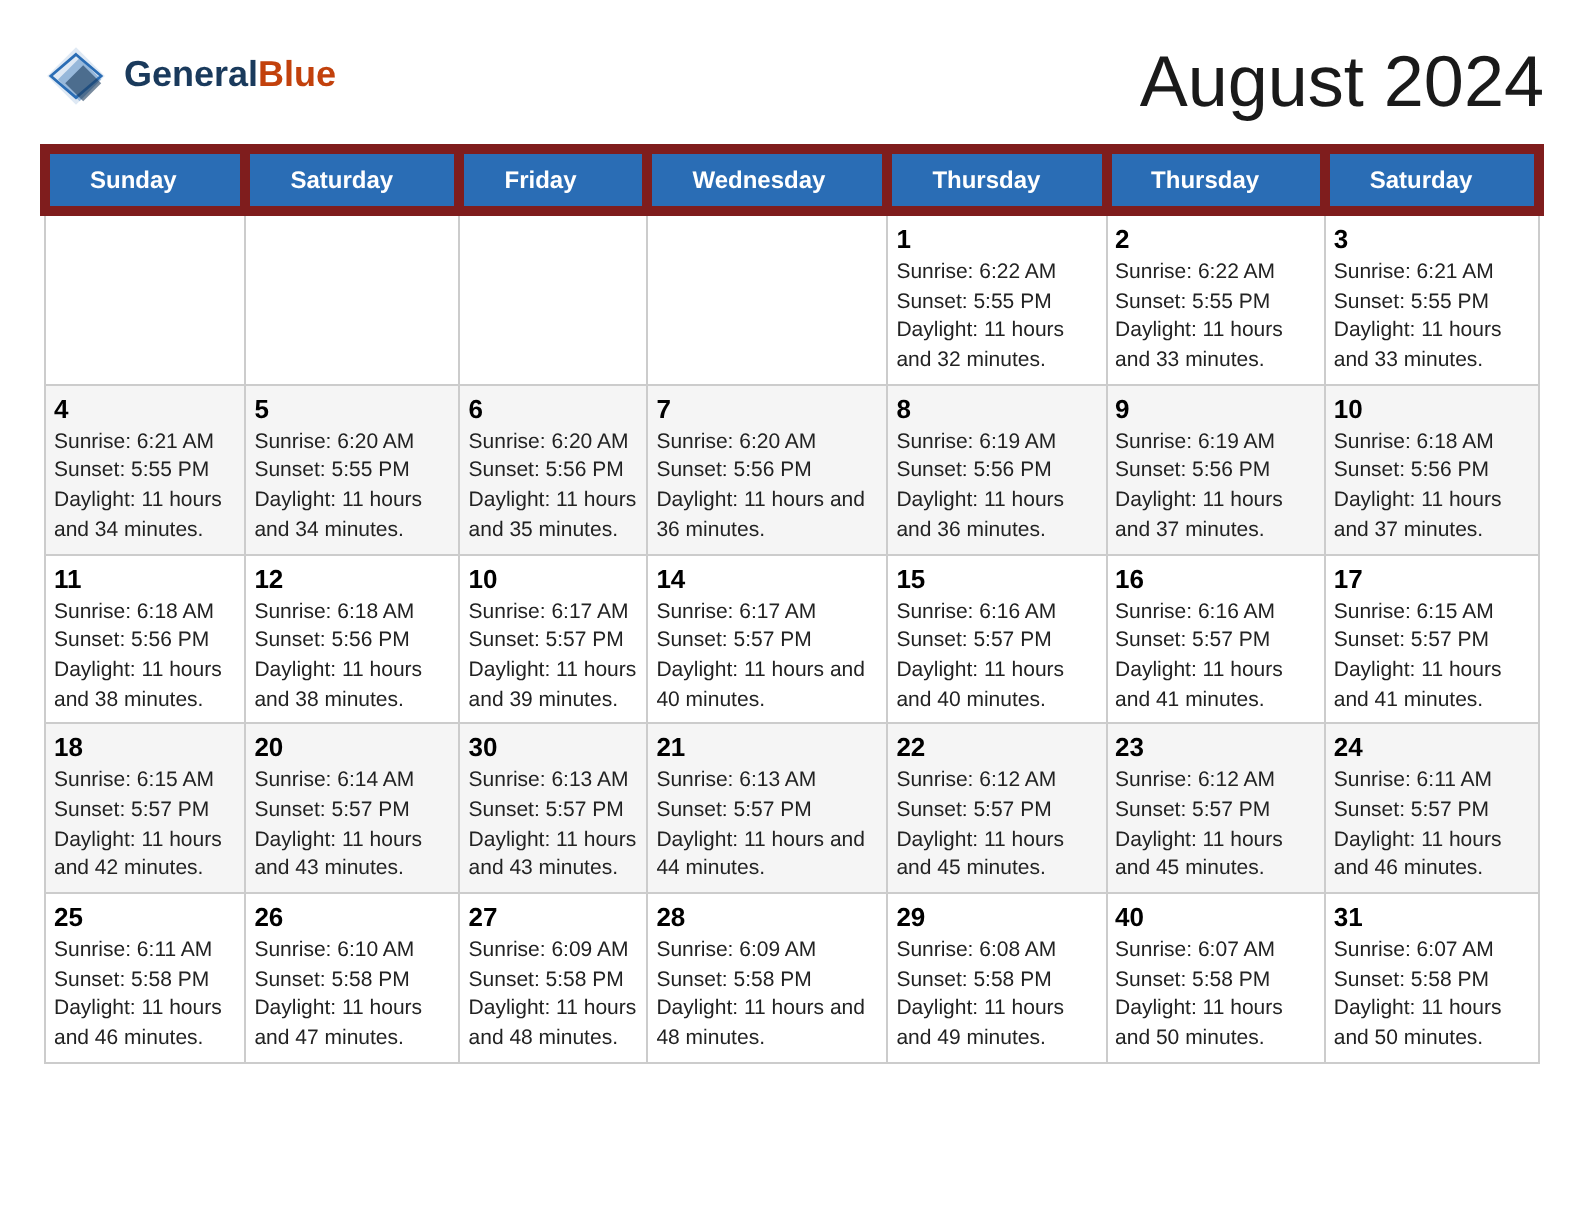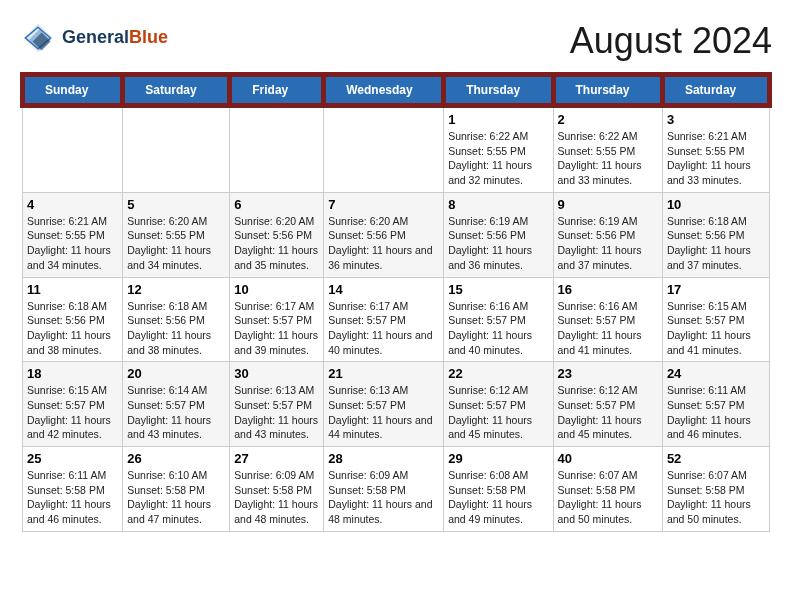--- a/index.html
+++ b/index.html
@@ -156,16 +156,16 @@
         <td><span class="day-num">23</span><span class="day-info">Sunrise: 6:12 AM<br>Sunset: 5:57 PM<br>Daylight: 11 hours and 45 minutes.</span></td>
         <td><span class="day-num">24</span><span class="day-info">Sunrise: 6:11 AM<br>Sunset: 5:57 PM<br>Daylight: 11 hours and 46 minutes.</span></td>
       </tr>
       <tr>
         <td><span class="day-num">25</span><span class="day-info">Sunrise: 6:11 AM<br>Sunset: 5:58 PM<br>Daylight: 11 hours and 46 minutes.</span></td>
         <td><span class="day-num">26</span><span class="day-info">Sunrise: 6:10 AM<br>Sunset: 5:58 PM<br>Daylight: 11 hours and 47 minutes.</span></td>
         <td><span class="day-num">27</span><span class="day-info">Sunrise: 6:09 AM<br>Sunset: 5:58 PM<br>Daylight: 11 hours and 48 minutes.</span></td>
         <td><span class="day-num">28</span><span class="day-info">Sunrise: 6:09 AM<br>Sunset: 5:58 PM<br>Daylight: 11 hours and 48 minutes.</span></td>
         <td><span class="day-num">29</span><span class="day-info">Sunrise: 6:08 AM<br>Sunset: 5:58 PM<br>Daylight: 11 hours and 49 minutes.</span></td>
         <td><span class="day-num">40</span><span class="day-info">Sunrise: 6:07 AM<br>Sunset: 5:58 PM<br>Daylight: 11 hours and 50 minutes.</span></td>
-        <td><span class="day-num">52</span><span class="day-info">Sunrise: 6:07 AM<br>Sunset: 5:58 PM<br>Daylight: 11 hours and 50 minutes.</span></td>
+        <td><span class="day-num">31</span><span class="day-info">Sunrise: 6:07 AM<br>Sunset: 5:58 PM<br>Daylight: 11 hours and 50 minutes.</span></td>
       </tr>
     </tbody>
 </table>
 
 </body></html>

